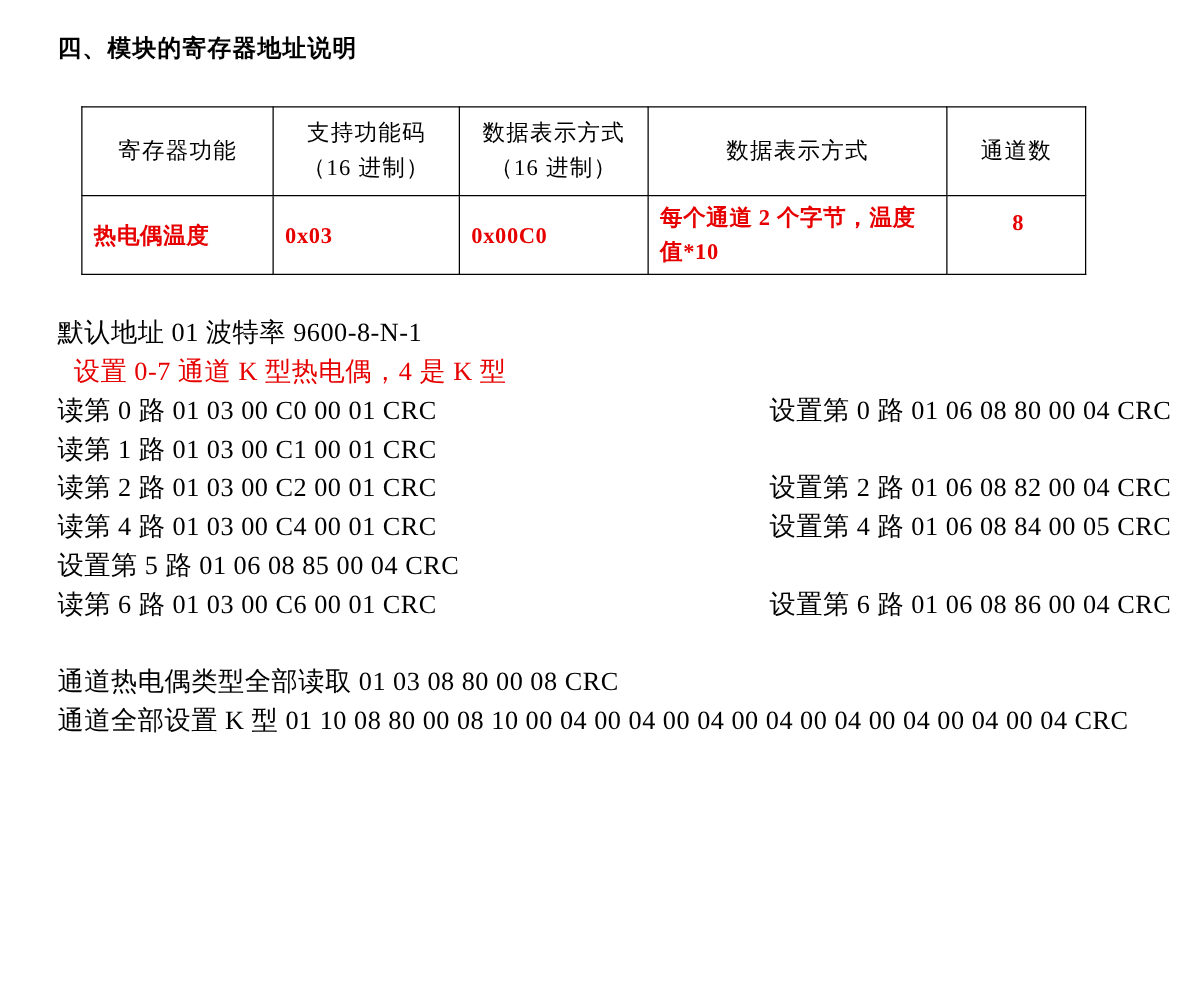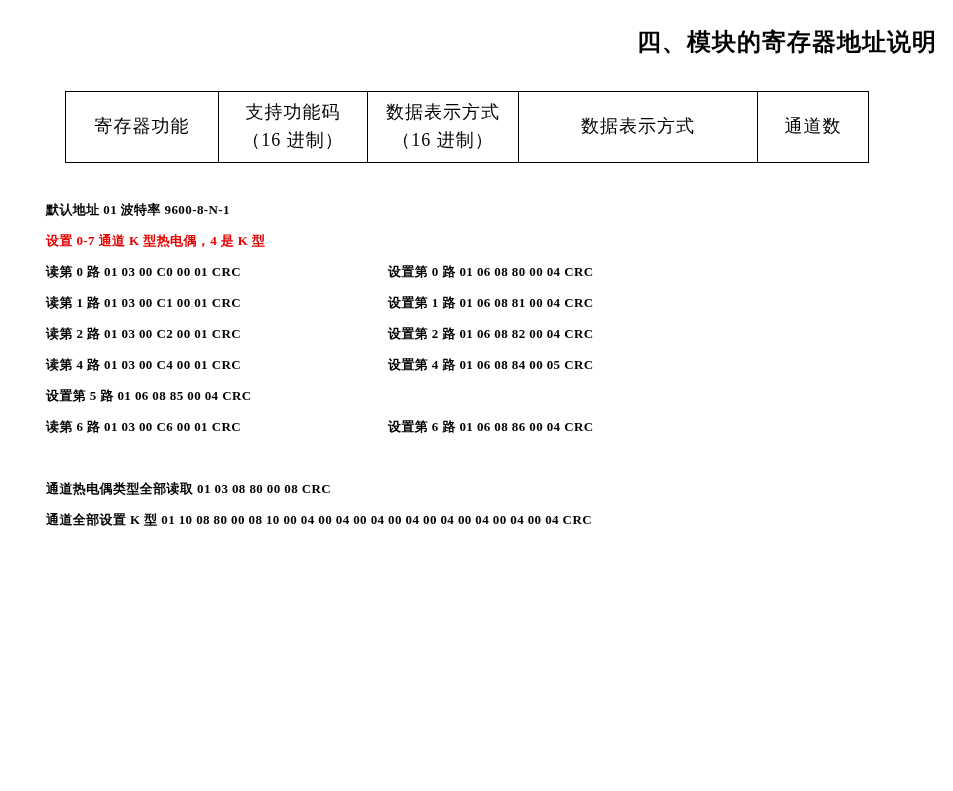--- a/index.html
+++ b/index.html
@@ -8,24 +8,23 @@
     background: #ffffff;
     color: #000000;
     font-family: "Liberation Serif", "DejaVu Serif", serif;
     overflow: hidden;
   }
   .doc { padding: 26px 16px 0 46px; }
 
   .doc-title {
     font-family: "DejaVu Sans", "Liberation Sans", sans-serif;
     font-weight: bold;
-    font-size: 24px;
+    font-size: 19px;
     letter-spacing: 1px;
     color: #000;
-    text-align: right;
   }
 
   table.reg {
     border-collapse: collapse;
     table-layout: fixed;
     width: 803px;
     margin: 33px 0 0 19px;
     border-radius: 13px;
   }
   table.reg th, table.reg td {
@@ -54,27 +53,27 @@
     text-align: center;
     vertical-align: top;
     padding-top: 8px;
   }
   tr.hdr  { height: 71px; }
   tr.row1 { height: 67px; }
   tr.row2 { height: 63px; }
 
   .notes {
     margin-top: 31px;
-    font-size: 13px;
-    font-weight: bold;
+    font-size: 21px;
+    font-weight: normal;
     letter-spacing: 0.4px;
   }
   .line { line-height: 31px; white-space: nowrap; }
-  .red  { color: #e60000; }
-  .cmd-row { display: flex; }
+  .red  { color: #e60000; margin-left: 13px; }
+  .cmd-row { display: flex; justify-content: space-between; }
   .cmd-left  { width: 342px; line-height: 31px; white-space: nowrap; }
   .cmd-right { line-height: 31px; white-space: nowrap; }
   .blank-line { height: 31px; }
 </style>
 </head>
 <body>
 
 <div class="doc">
 
   <div class="doc-title">四、模块的寄存器地址说明</div>
@@ -102,34 +101,49 @@
         </th>
         <th>
           <div>数据表示方式</div>
         </th>
         <th>
           <div>通道数</div>
         </th>
       </tr>
     </thead>
     <tbody>
+      <tr class="row2">
+        <td>
+          <div>热电偶温度</div>
+        </td>
+        <td>
+          <div>0x03</div>
+        </td>
+        <td>
+          <div>0x00C0</div>
+        </td>
+        <td>
+          <div>每个通道 2 个字节，温度</div>
+          <div>值*10</div>
+        </td>
+        <td class="ch">8</td>
+      </tr>
     </tbody>
   </table>
 
   <div class="notes">
     <div class="line">默认地址 01 波特率 9600-8-N-1</div>
     <div class="line red">设置 0-7 通道 K 型热电偶，4 是 K 型</div>
 
     <div class="cmd-row">
       <div class="cmd-left">读第 0 路 01 03 00 C0 00 01 CRC</div>
       <div class="cmd-right">设置第 0 路 01 06 08 80 00 04 CRC</div>
     </div>
     <div class="cmd-row">
       <div class="cmd-left">读第 1 路 01 03 00 C1 00 01 CRC</div>
-      <div class="cmd-right">设置第 1 路 01 06 08 81 00 04 CRC</div>
     </div>
     <div class="cmd-row">
       <div class="cmd-left">读第 2 路 01 03 00 C2 00 01 CRC</div>
       <div class="cmd-right">设置第 2 路 01 06 08 82 00 04 CRC</div>
     </div>
     <div class="cmd-row">
       <div class="cmd-left">读第 4 路 01 03 00 C4 00 01 CRC</div>
       <div class="cmd-right">设置第 4 路 01 06 08 84 00 05 CRC</div>
     </div>
     <div class="cmd-row">

